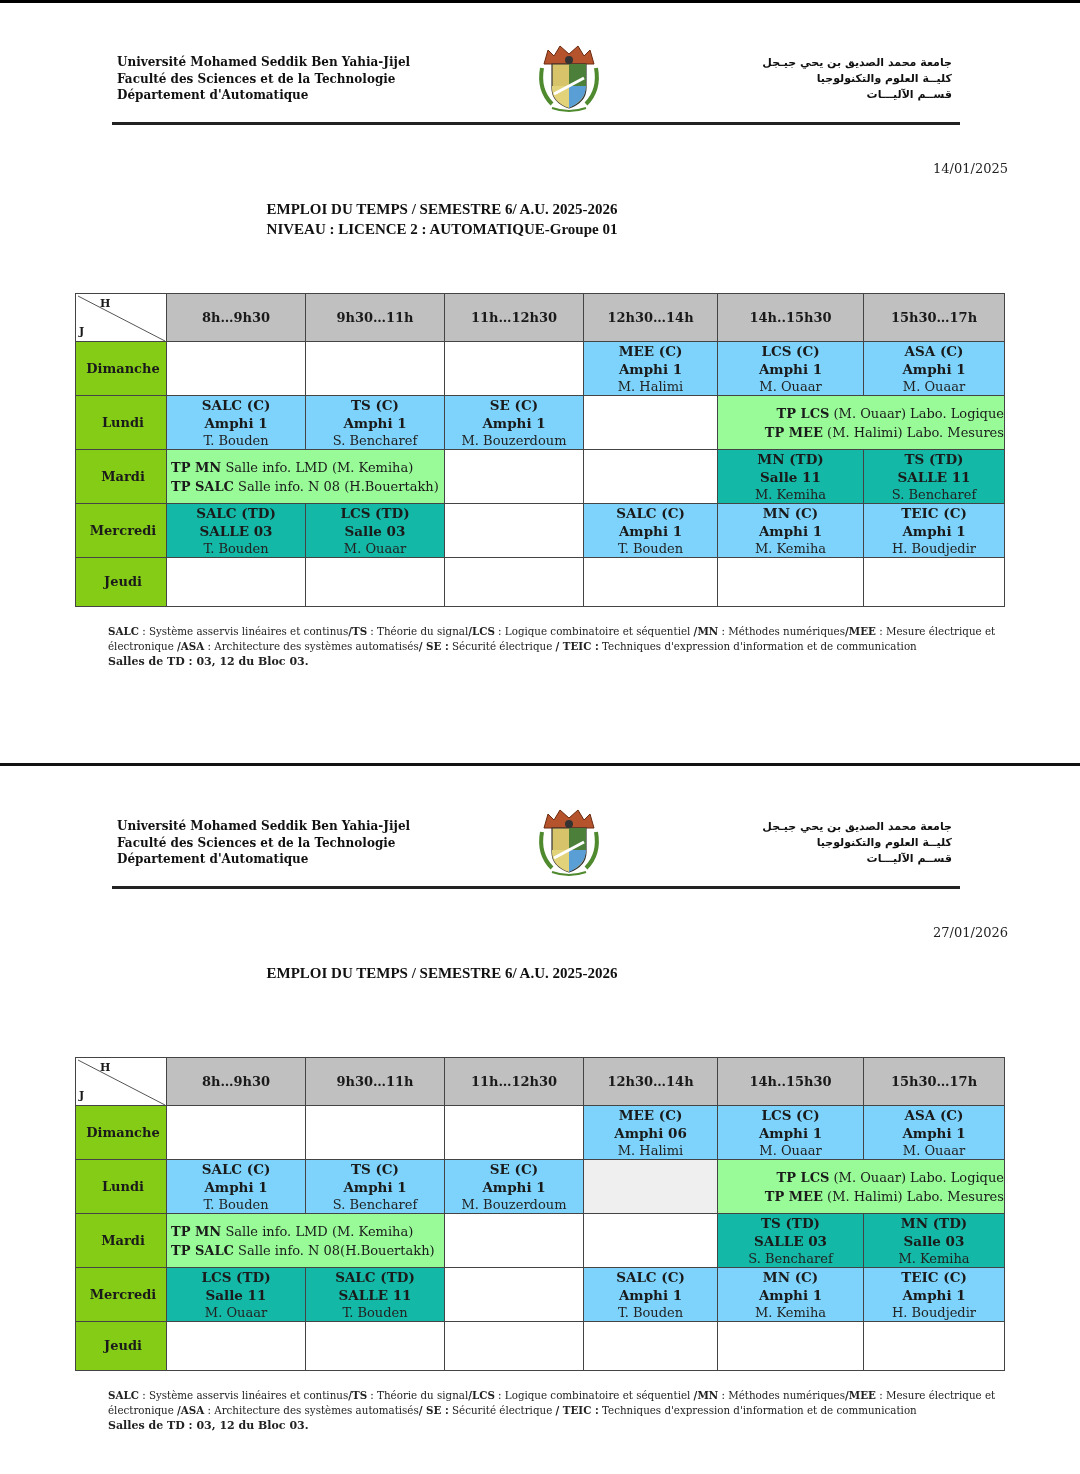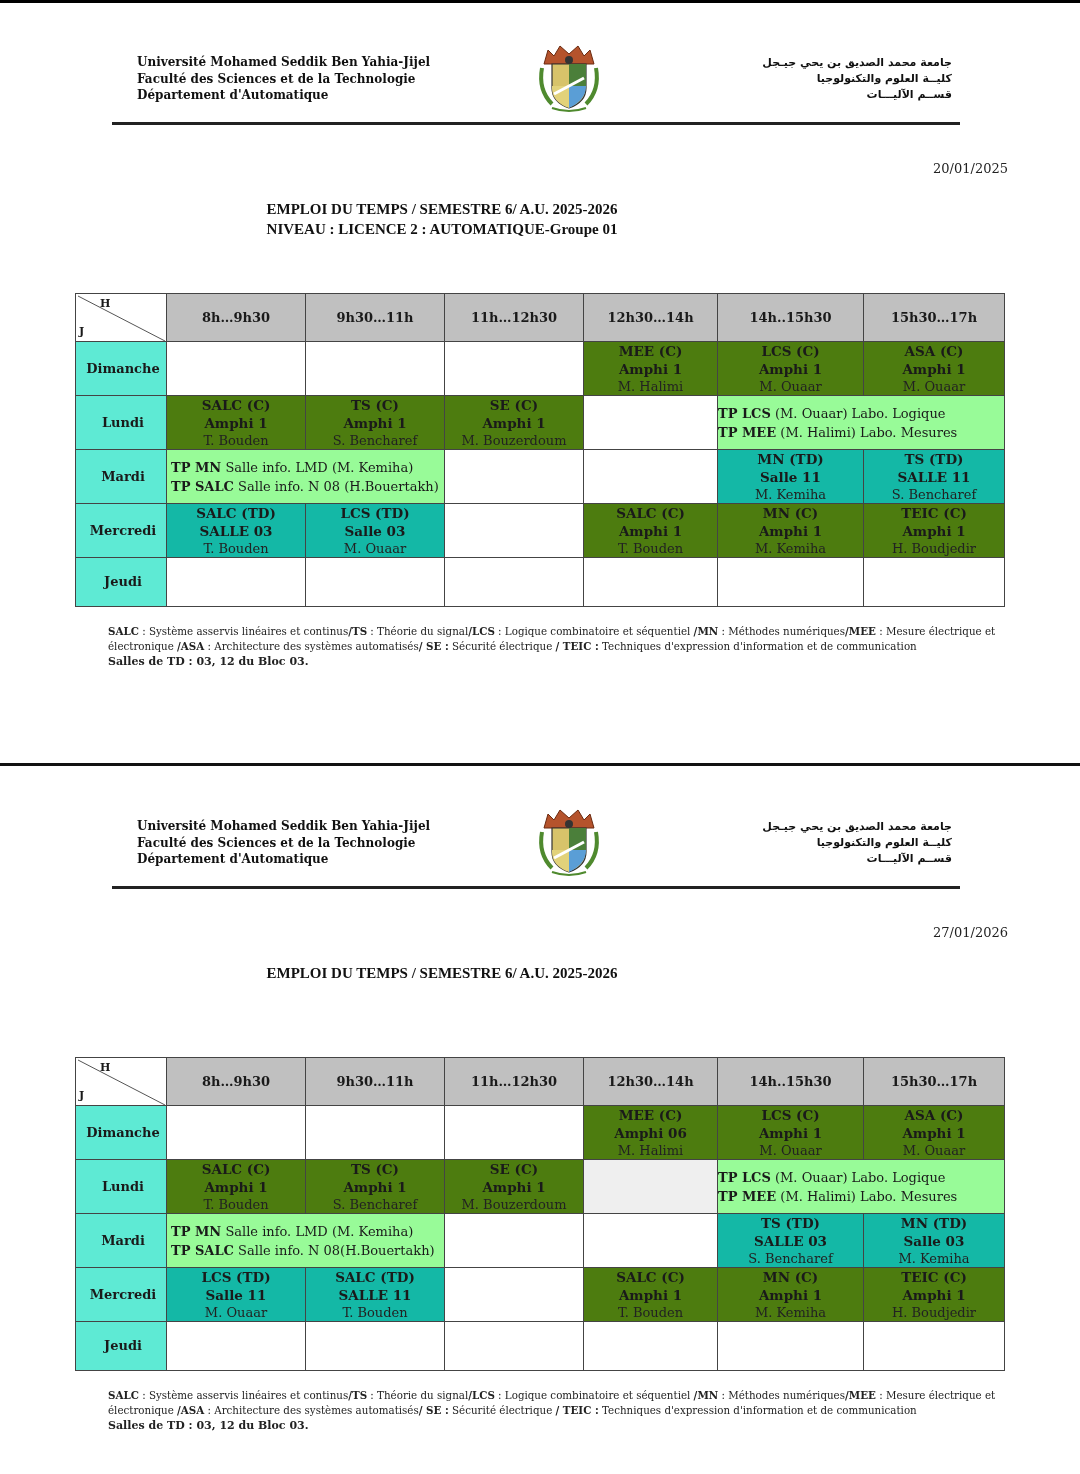--- a/index.html
+++ b/index.html
@@ -5,52 +5,52 @@
   html, body { margin: 0; padding: 0; background: #ffffff; }
   body { width: 1080px; height: 1474px; position: relative; overflow: hidden;
          font-family: "DejaVu Serif", "Liberation Serif", serif; color: #1a1a1a; }
   .topbar { position: absolute; left: 0; top: 0; width: 1080px; height: 3px; background: #000; }
   .page-sep { position: absolute; left: 0; top: 763px; width: 1080px; height: 3px; background: #111; }
   .page { position: absolute; left: 0; width: 1080px; height: 760px; }
   .page.p1 { top: 0; }
   .page.p2 { top: 764px; }
 
   .hdr-left { position: absolute; left: 117px; top: 54px; font-family: "DejaVu Serif", serif; font-weight: bold;
-              font-size: 12px; line-height: 16.5px; color: #111; margin-left: 20px; }
+              font-size: 12px; line-height: 16.5px; color: #111; }
   .hdr-right { position: absolute; right: 128px; top: 55px; text-align: right; direction: rtl;
                font-family: "DejaVu Sans", sans-serif; font-weight: bold; font-size: 11px; line-height: 16px; color: #111; }
   .logo { position: absolute; left: 534px; top: 42px; width: 70px; height: 72px; }
   .hdr-rule { position: absolute; left: 112px; top: 122px; width: 848px; height: 3px; background: #222; }
 
   .date { position: absolute; right: 72px; top: 161px; font-size: 13px; color: #222; font-family: "DejaVu Serif", serif; }
   .title { position: absolute; left: 0; width: 884px; text-align: center; font-weight: bold;
            font-family: "Liberation Serif", serif; font-size: 15px; line-height: 20px; color: #111; }
   .title.t1 { top: 199px; }
   .title.t2 { top: 219px; }
 
   table.sched { position: absolute; left: 75px; top: 293px; border-collapse: collapse; table-layout: fixed; }
   table.sched td { border: 1.5px solid #444; padding: 0; text-align: center; vertical-align: middle;
                    font-family: "DejaVu Serif", serif; font-size: 13px; line-height: 18px; }
   .corner { width: 89px; height: 47px; background: #fff; position: relative; }
   .corner svg { position: absolute; left: 0; top: 0; }
   .corner .h { position: absolute; left: 24px; top: 1px; font-weight: bold; font-size: 11px; }
   .corner .j { position: absolute; left: 3px; bottom: 0; font-weight: bold; font-size: 11px; }
   .hcell { background: #c0c0c0; font-weight: bold; font-size: 12.5px; height: 47px; margin-left: 39px; }
-  .day { background: #5eead4; font-weight: bold; font-size: 12px; text-align: left; padding-left: 4px !important; }
+  .day { background: #84cc16; font-weight: bold; font-size: 12px; text-align: left; padding-left: 4px !important; }
   .row td { height: 53px; }
   .row.last td { height: 48px; }
-  .pink { background: #4d7c0f; }
+  .pink { background: #7dd3fc; }
   .yellow { background: #14b8a6; }
   .green { background: #98fb98; }
   .grey { background: #efefef; }
   .white { background: #ffffff; }
   .subj, .room { font-weight: bold; display: block; font-size: 13.5px; line-height: 18px; }
   .prof { display: block; font-size: 13px; line-height: 17px; color: #222; }
   .tp { display: block; text-align: left; padding-left: 4px; font-size: 13px; line-height: 19px; }
-  .tp.center { text-align: left; padding-left: 0; }
+  .tp.center { text-align: right; padding-left: 0; }
   .tp b { font-weight: bold; }
 
   .legend { position: absolute; left: 72px; top: 624px; width: 945px; font-family: "DejaVu Serif", serif;
             font-size: 10.3px; line-height: 15px; color: #222; margin-left: 36px; }
   .legend b { font-weight: bold; }
   .legend .salles { font-weight: bold; font-size: 11px; }
 </style>
 </head>
 <body>
 
@@ -75,21 +75,21 @@
       <path d="M18 66 Q35 72 52 66" fill="none" stroke="#4f8a2e" stroke-width="2"></path>
     </svg>
   </div>
   <div class="hdr-right">
     <div>جامعة محمد الصديق بن يحي جيـجل</div>
     <div>كليــة العلوم والتكنولوجيا</div>
     <div>قســم الآليـــات</div>
   </div>
   <div class="hdr-rule"></div>
 
-  <div class="date">20/01/2025</div>
+  <div class="date">14/01/2025</div>
   <div class="title t1">EMPLOI DU TEMPS / SEMESTRE 6/ A.U. 2025-2026</div>
   <div class="title t2">NIVEAU : LICENCE 2 : AUTOMATIQUE-Groupe 01</div>
 
   <table class="sched">
     <colgroup>
       <col style="width:91px">
         <col style="width:139px">
         <col style="width:139px">
         <col style="width:139px">
       <col style="width:134px">

